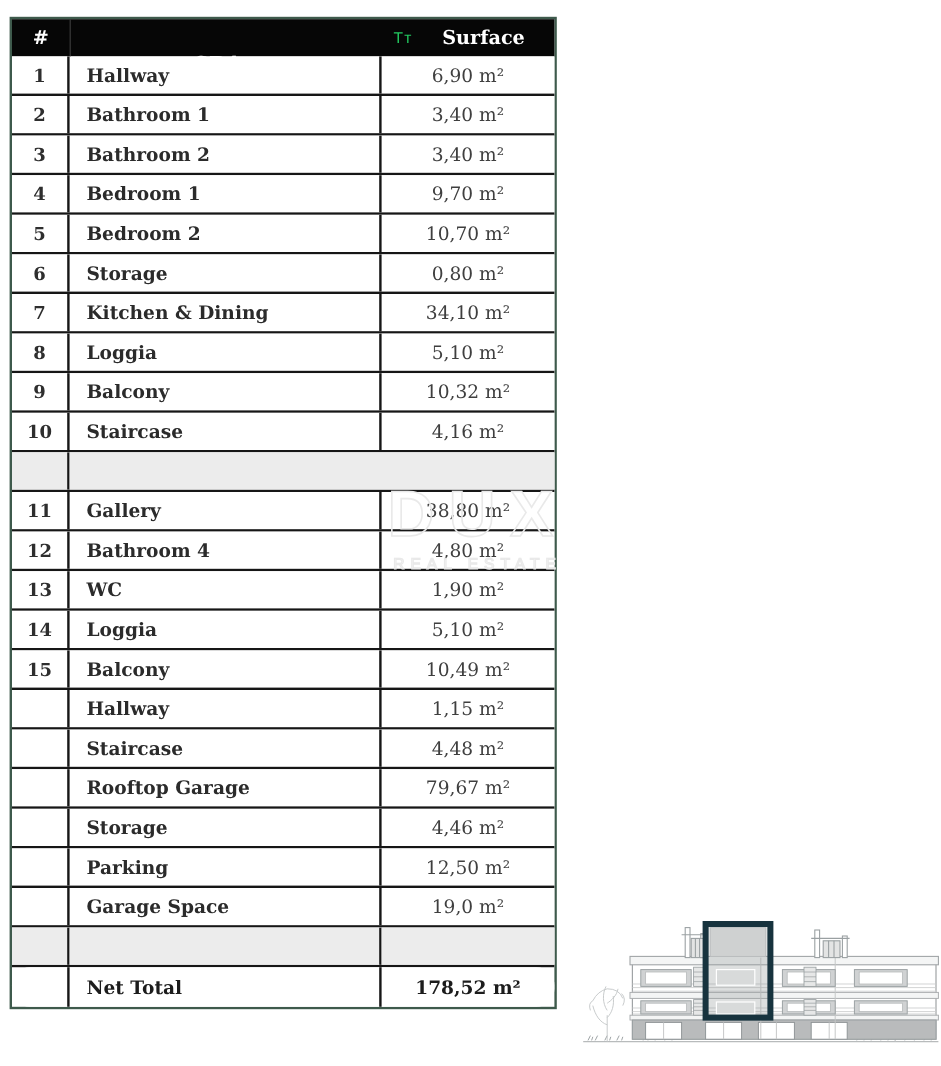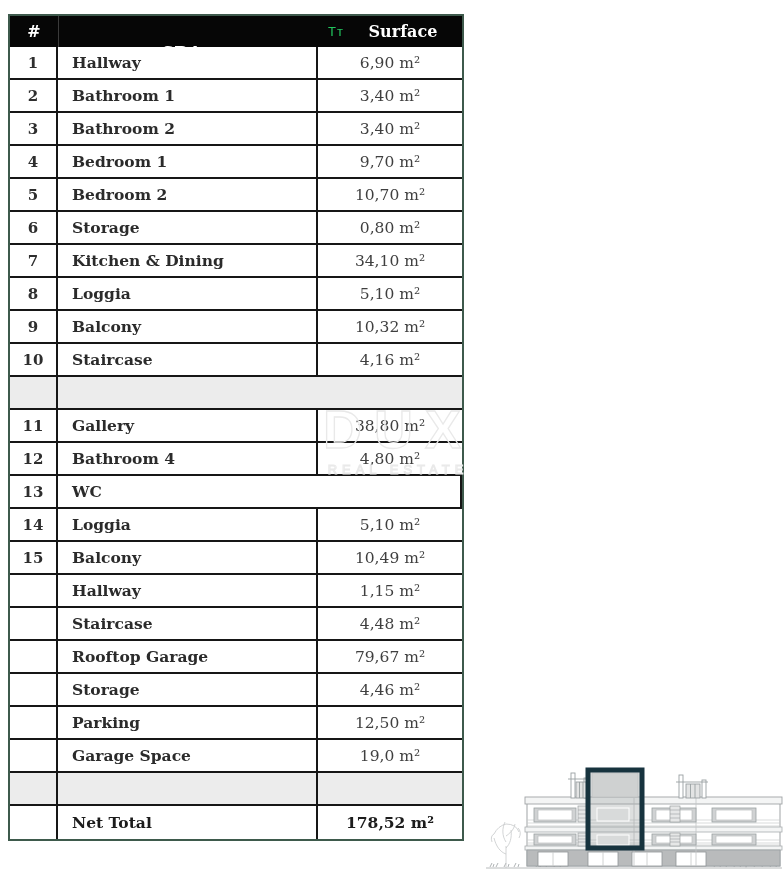--- a/index.html
+++ b/index.html
@@ -124,20 +124,21 @@
         <div class="c surface">38,80 m²</div>
       </div>
       <div class="row">
         <div class="c no">12</div>
         <div class="c name">Bathroom 4</div>
         <div class="c surface">4,80 m²</div>
       </div>
       <div class="row">
         <div class="c no">13</div>
         <div class="c name">WC</div>
+        <div class="c surface">1,90 m²</div>
       </div>
       <div class="row">
         <div class="c no">14</div>
         <div class="c name">Loggia</div>
         <div class="c surface">5,10 m²</div>
       </div>
       <div class="row">
         <div class="c no">15</div>
         <div class="c name">Balcony</div>
         <div class="c surface">10,49 m²</div>

